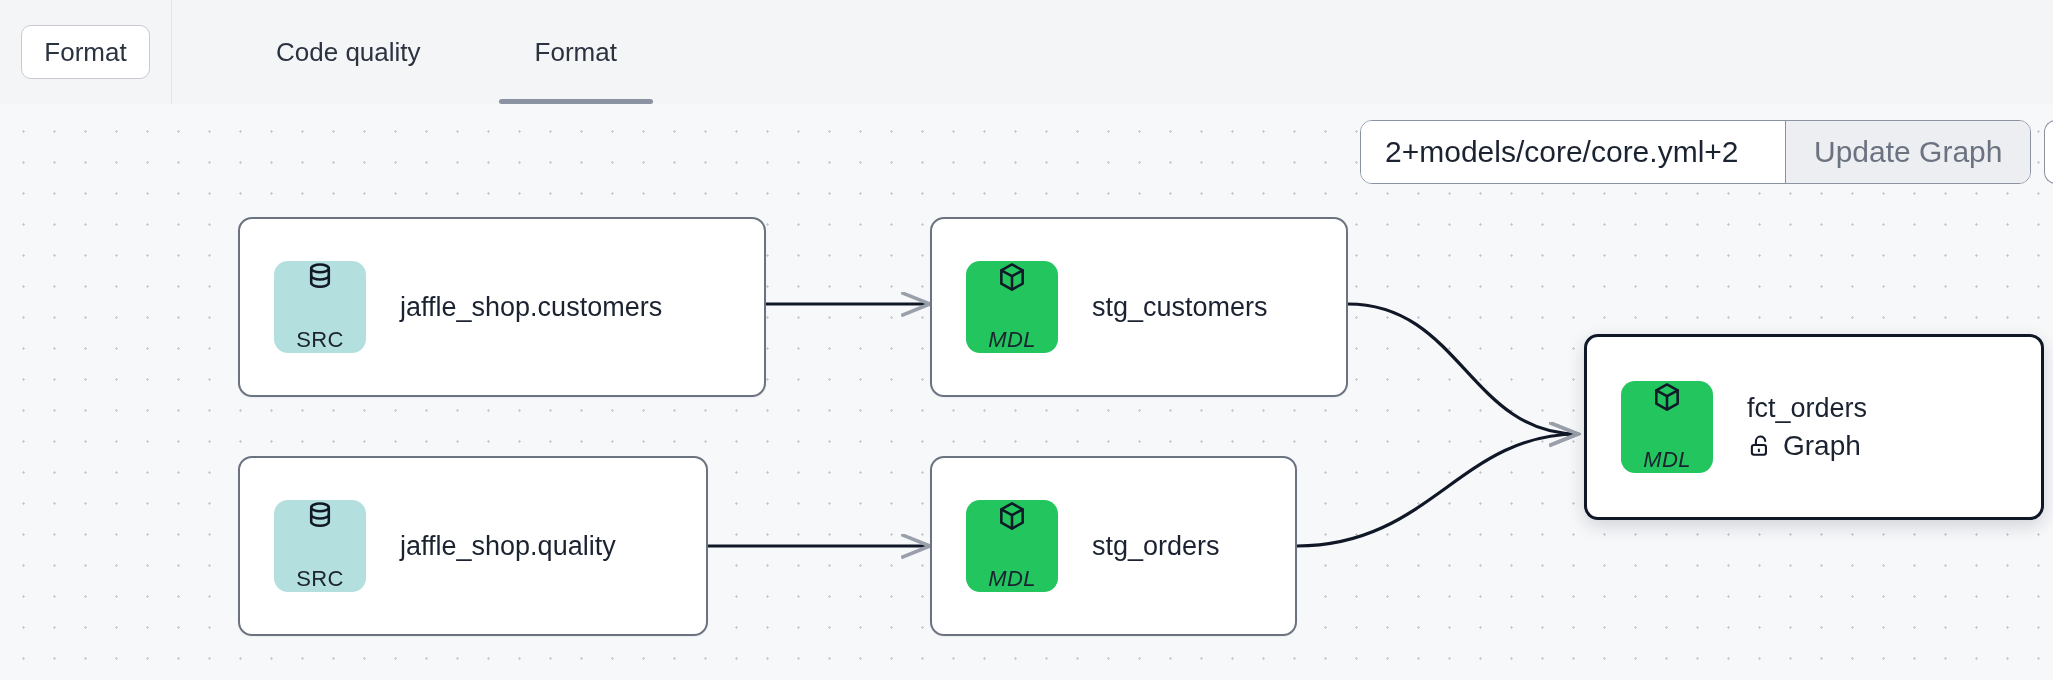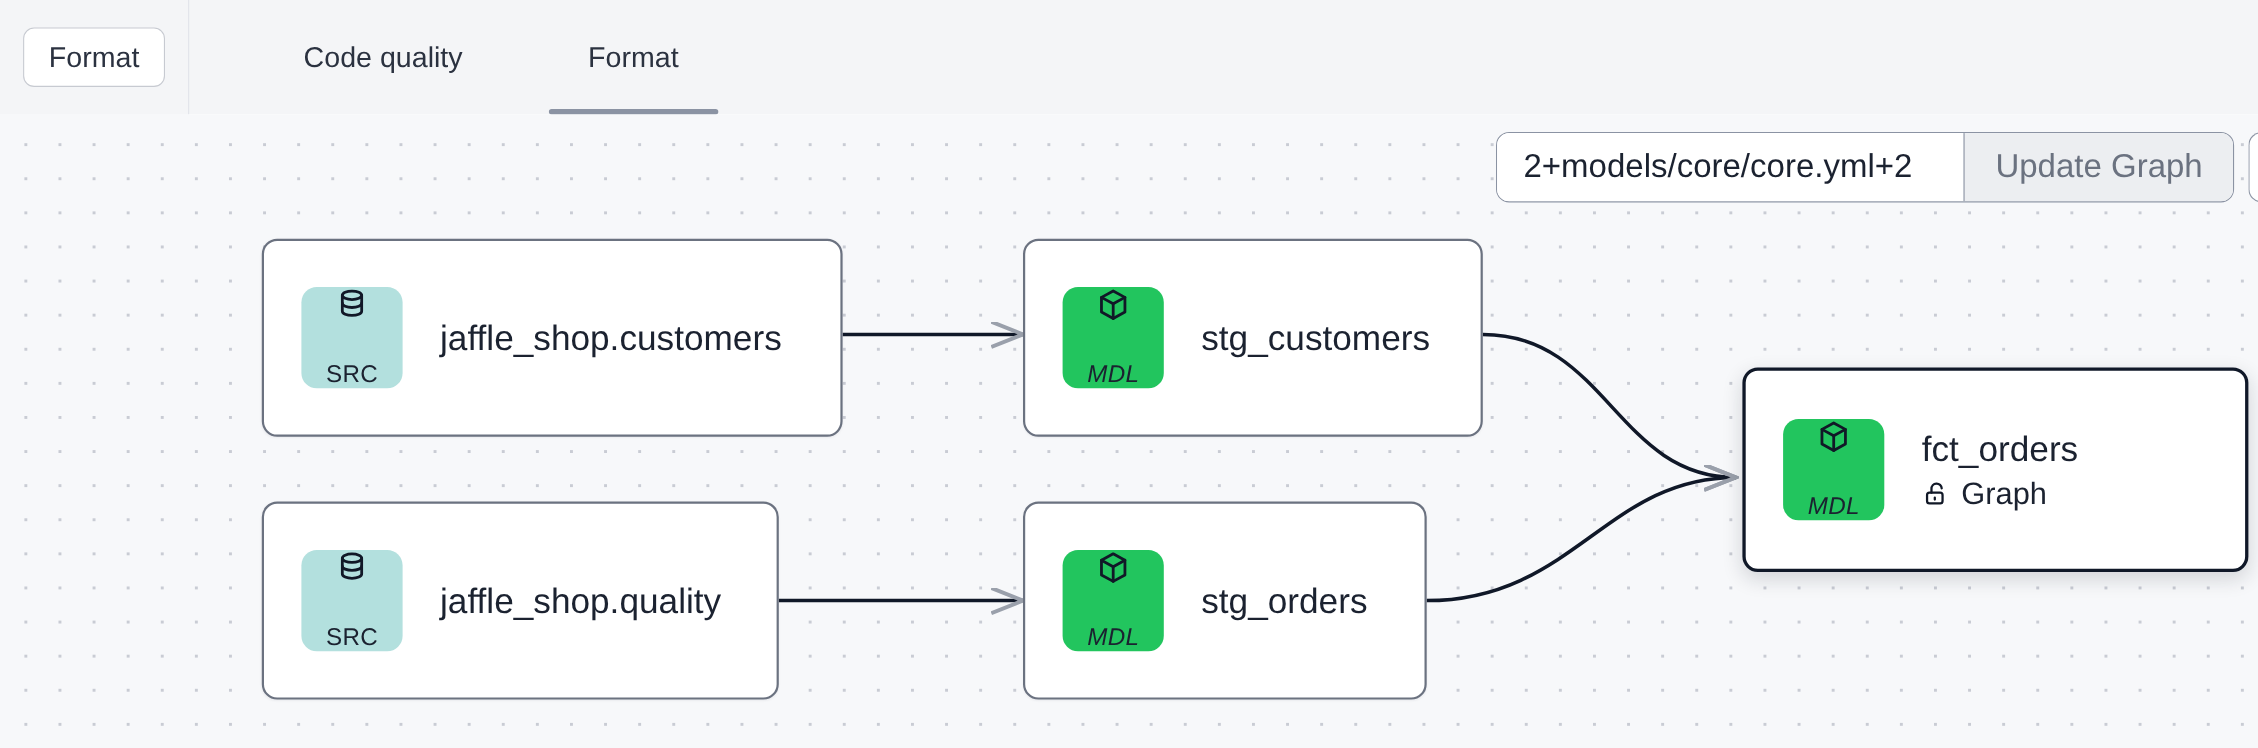--- a/index.html
+++ b/index.html
@@ -87,21 +87,21 @@
     flex: 0 0 auto;
     gap: 32px;
   }
   .badge.src { background: #b3e0de; }
   .badge.mdl { background: #22c55e; font-style: italic; }
   .badge svg { display: block; }
   .badge-label {
     font-size: 22px; color: #1b2230; margin-top: 2px; letter-spacing: .3px;
   }
   .node-text { margin-left: 34px; display: flex; flex-direction: column; gap: 6px; }
-  .node-title { font-size: 32px; color: #1b2230; white-space: nowrap; }
+  .node-title { font-size: 27px; color: #1b2230; white-space: nowrap; }
   .node-sub {
     display: flex; align-items: center; gap: 10px;
     font-size: 28px; color: #1b2230; white-space: nowrap;
   }
 
   
   .selector {
     position: absolute;
     display: flex; align-items: stretch;
     border: 1.5px solid #8b93a3;

